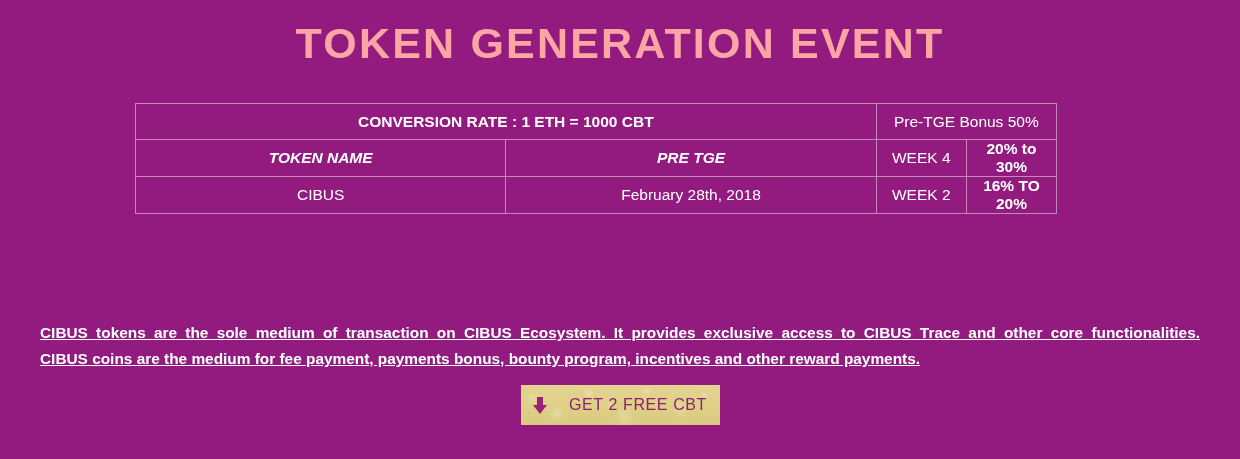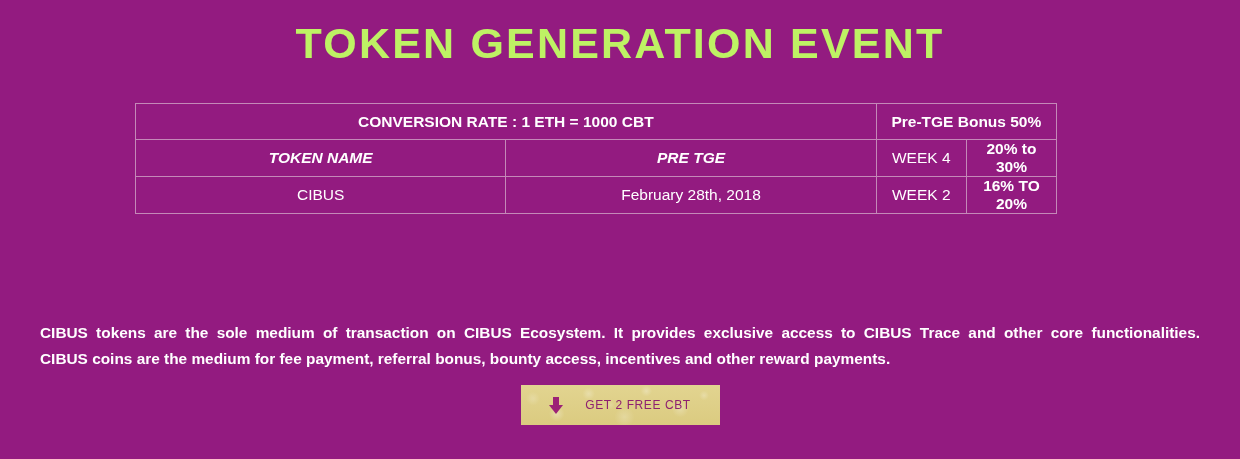--- a/index.html
+++ b/index.html
@@ -19,21 +19,21 @@
 
   
   .page-title {
     text-align: center;
     font-size: 43px;
     font-weight: bold;
     letter-spacing: 2.2px;
     line-height: 1;
     margin: 0;
     padding-top: 22px;
-    color: #bef264;
+    color: #fca5a5;
   }
 
   
   .tge-table-wrap {
     position: absolute;
     left: 135px;
     top: 103px;
     width: 922px;
   }
   table.tge-table {
@@ -50,33 +50,34 @@
     font-size: 15.5px;
     color: #ffffff;
     padding: 0 4px;
   }
   td.col-a { width: 341px; }
   td.col-b { width: 434px; }
   td.col-c { width: 83px; }
   td.col-d { width: 64px; font-weight: bold; }
   td.bold { font-weight: bold; font-style: italic; }
   td.hdr-left { font-weight: bold; font-size: 15.5px; }
-  td.hdr-right { font-weight: bold; font-size: 15.5px; }
+  td.hdr-right { font-weight: normal; font-size: 15.5px; }
   td.narrow { font-size: 14.5px; }
 
   
   .desc {
     position: absolute;
     left: 40px;
     top: 320px;
     width: 1160px;
     font-size: 15.4px;
     font-weight: bold;
     line-height: 26px;
     color: #ffffff;
+    text-decoration: underline;
   }
   .desc .line1 {
     display: block;
     text-align: justify;
     text-align-last: justify;
     white-space: normal;
   }
   .desc .line2 {
     display: block;
     text-align: left;
@@ -94,21 +95,21 @@
     display: inline-flex;
     align-items: center;
     justify-content: center;
     gap: 22px;
     width: 199px;
     height: 40px;
     box-sizing: border-box;
     border: none;
     cursor: pointer;
     font-family: "Liberation Sans", sans-serif;
-    font-size: 12px;
+    font-size: 16px;
     letter-spacing: 0.6px;
     color: #8E2070;
     position: relative;
     overflow: hidden;
     background-color: #DDCE86;
     background-image:
       radial-gradient(circle 11px at 18% 72%, rgba(255,255,255,0.30), rgba(255,255,255,0) 70%),
       radial-gradient(circle 9px  at 34% 22%, rgba(255,255,255,0.26), rgba(255,255,255,0) 70%),
       radial-gradient(circle 14px at 52% 80%, rgba(255,255,255,0.22), rgba(255,255,255,0) 72%),
       radial-gradient(circle 8px  at 63% 15%, rgba(255,255,255,0.28), rgba(255,255,255,0) 70%),
@@ -174,21 +175,21 @@
         <td class="col-d narrow">16% TO 20%</td>
       </tr>
 
 
     </tbody>
   </table>
 </div>
 
 <div class="desc">
   <span class="line1">CIBUS tokens are the sole medium of transaction on CIBUS Ecosystem. It provides exclusive access to CIBUS Trace and other core functionalities.</span>
-  <span class="line2">CIBUS coins are the medium for fee payment, referral bonus, bounty access, incentives and other reward payments.</span>
+  <span class="line2">CIBUS coins are the medium for fee payment, payments bonus, bounty program, incentives and other reward payments.</span>
 </div>
 
 <div class="cta-wrap">
   <button class="cta-button">
     <span class="cta-icon"></span>
     <span class="cta-label">GET 2 FREE CBT</span>
   </button>
 </div>
 
 </body></html>

